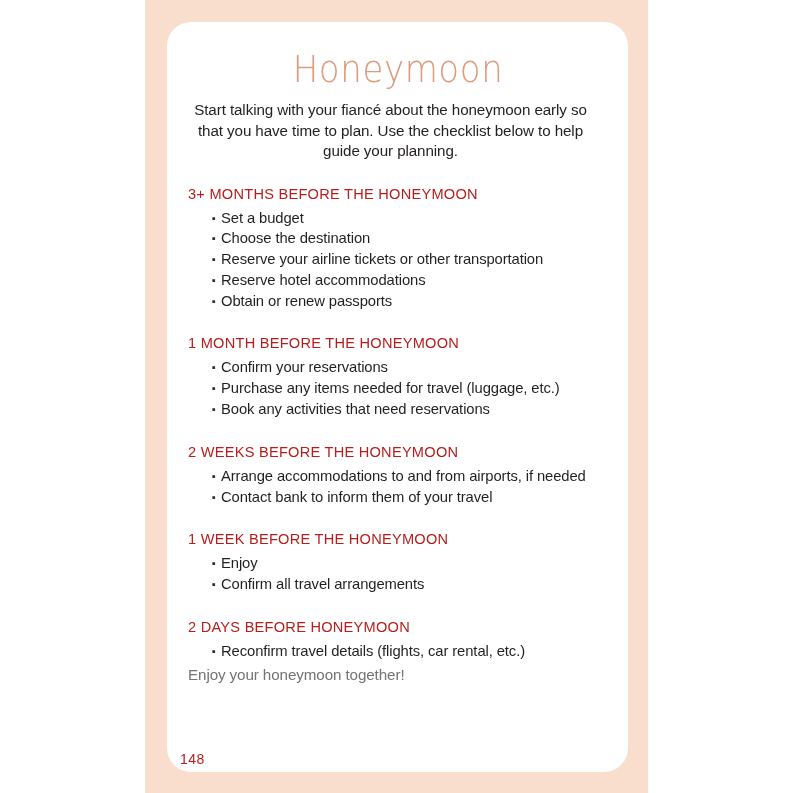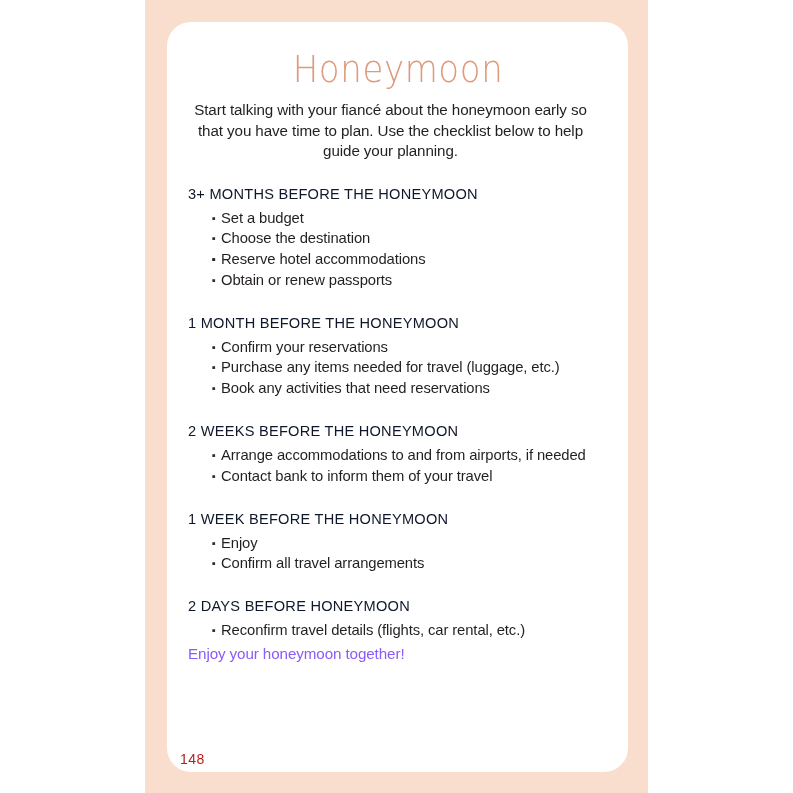--- a/index.html
+++ b/index.html
@@ -91,21 +91,21 @@
   .section {
     margin-top: 22px;
   }
 
   .section-heading {
     margin: 0;
     font-family: "Liberation Sans", sans-serif;
     font-weight: 400;
     font-size: 14.6px;
     letter-spacing: 0.25px;
-    color: #0f172a;
+    color: #b91c1c;
     line-height: 20px;
     text-transform: uppercase;
   }
 
   .items {
     list-style: none;
     margin: 4px 0 0 0;
     padding: 0 0 0 24px;
   }
 
@@ -126,21 +126,21 @@
     font-size: 11px;
     line-height: 20.8px;
     color: #2b2b2b;
   }
 
   #closing {
     margin: 3px 0 0 0;
     font-family: "Liberation Sans", sans-serif;
     font-size: 15.2px;
     line-height: 20.5px;
-    color: #8b5cf6;
+    color: #737373;
     letter-spacing: -0.1px;
   }
 </style>
 </head>
 <body>
 
 <div id="page">
 
   <div id="page-backdrop"></div>
 
@@ -149,21 +149,21 @@
 
       <h1 id="title">Honeymoon</h1>
 
       <p id="intro">Start talking with your fiancé about the honeymoon early so that you have time to plan. Use the checklist below to help guide your planning.</p>
 
       <div class="section">
         <h2 class="section-heading">3+ MONTHS BEFORE THE HONEYMOON</h2>
         <ul class="items">
           <li><span class="bullet">▪</span><span>Set a budget</span></li>
           <li><span class="bullet">▪</span><span>Choose the destination</span></li>
-          <li><span class="bullet">▪</span></li>
+          <li><span class="bullet">▪</span><span>Reserve your airline tickets or other transportation</span></li>
           <li><span class="bullet">▪</span><span>Reserve hotel accommodations</span></li>
           <li><span class="bullet">▪</span><span>Obtain or renew passports</span></li>
         </ul>
       </div>
 
       <div class="section">
         <h2 class="section-heading">1 MONTH BEFORE THE HONEYMOON</h2>
         <ul class="items">
           <li><span class="bullet">▪</span><span>Confirm your reservations</span></li>
           <li><span class="bullet">▪</span><span>Purchase any items needed for travel (luggage, etc.)</span></li>

